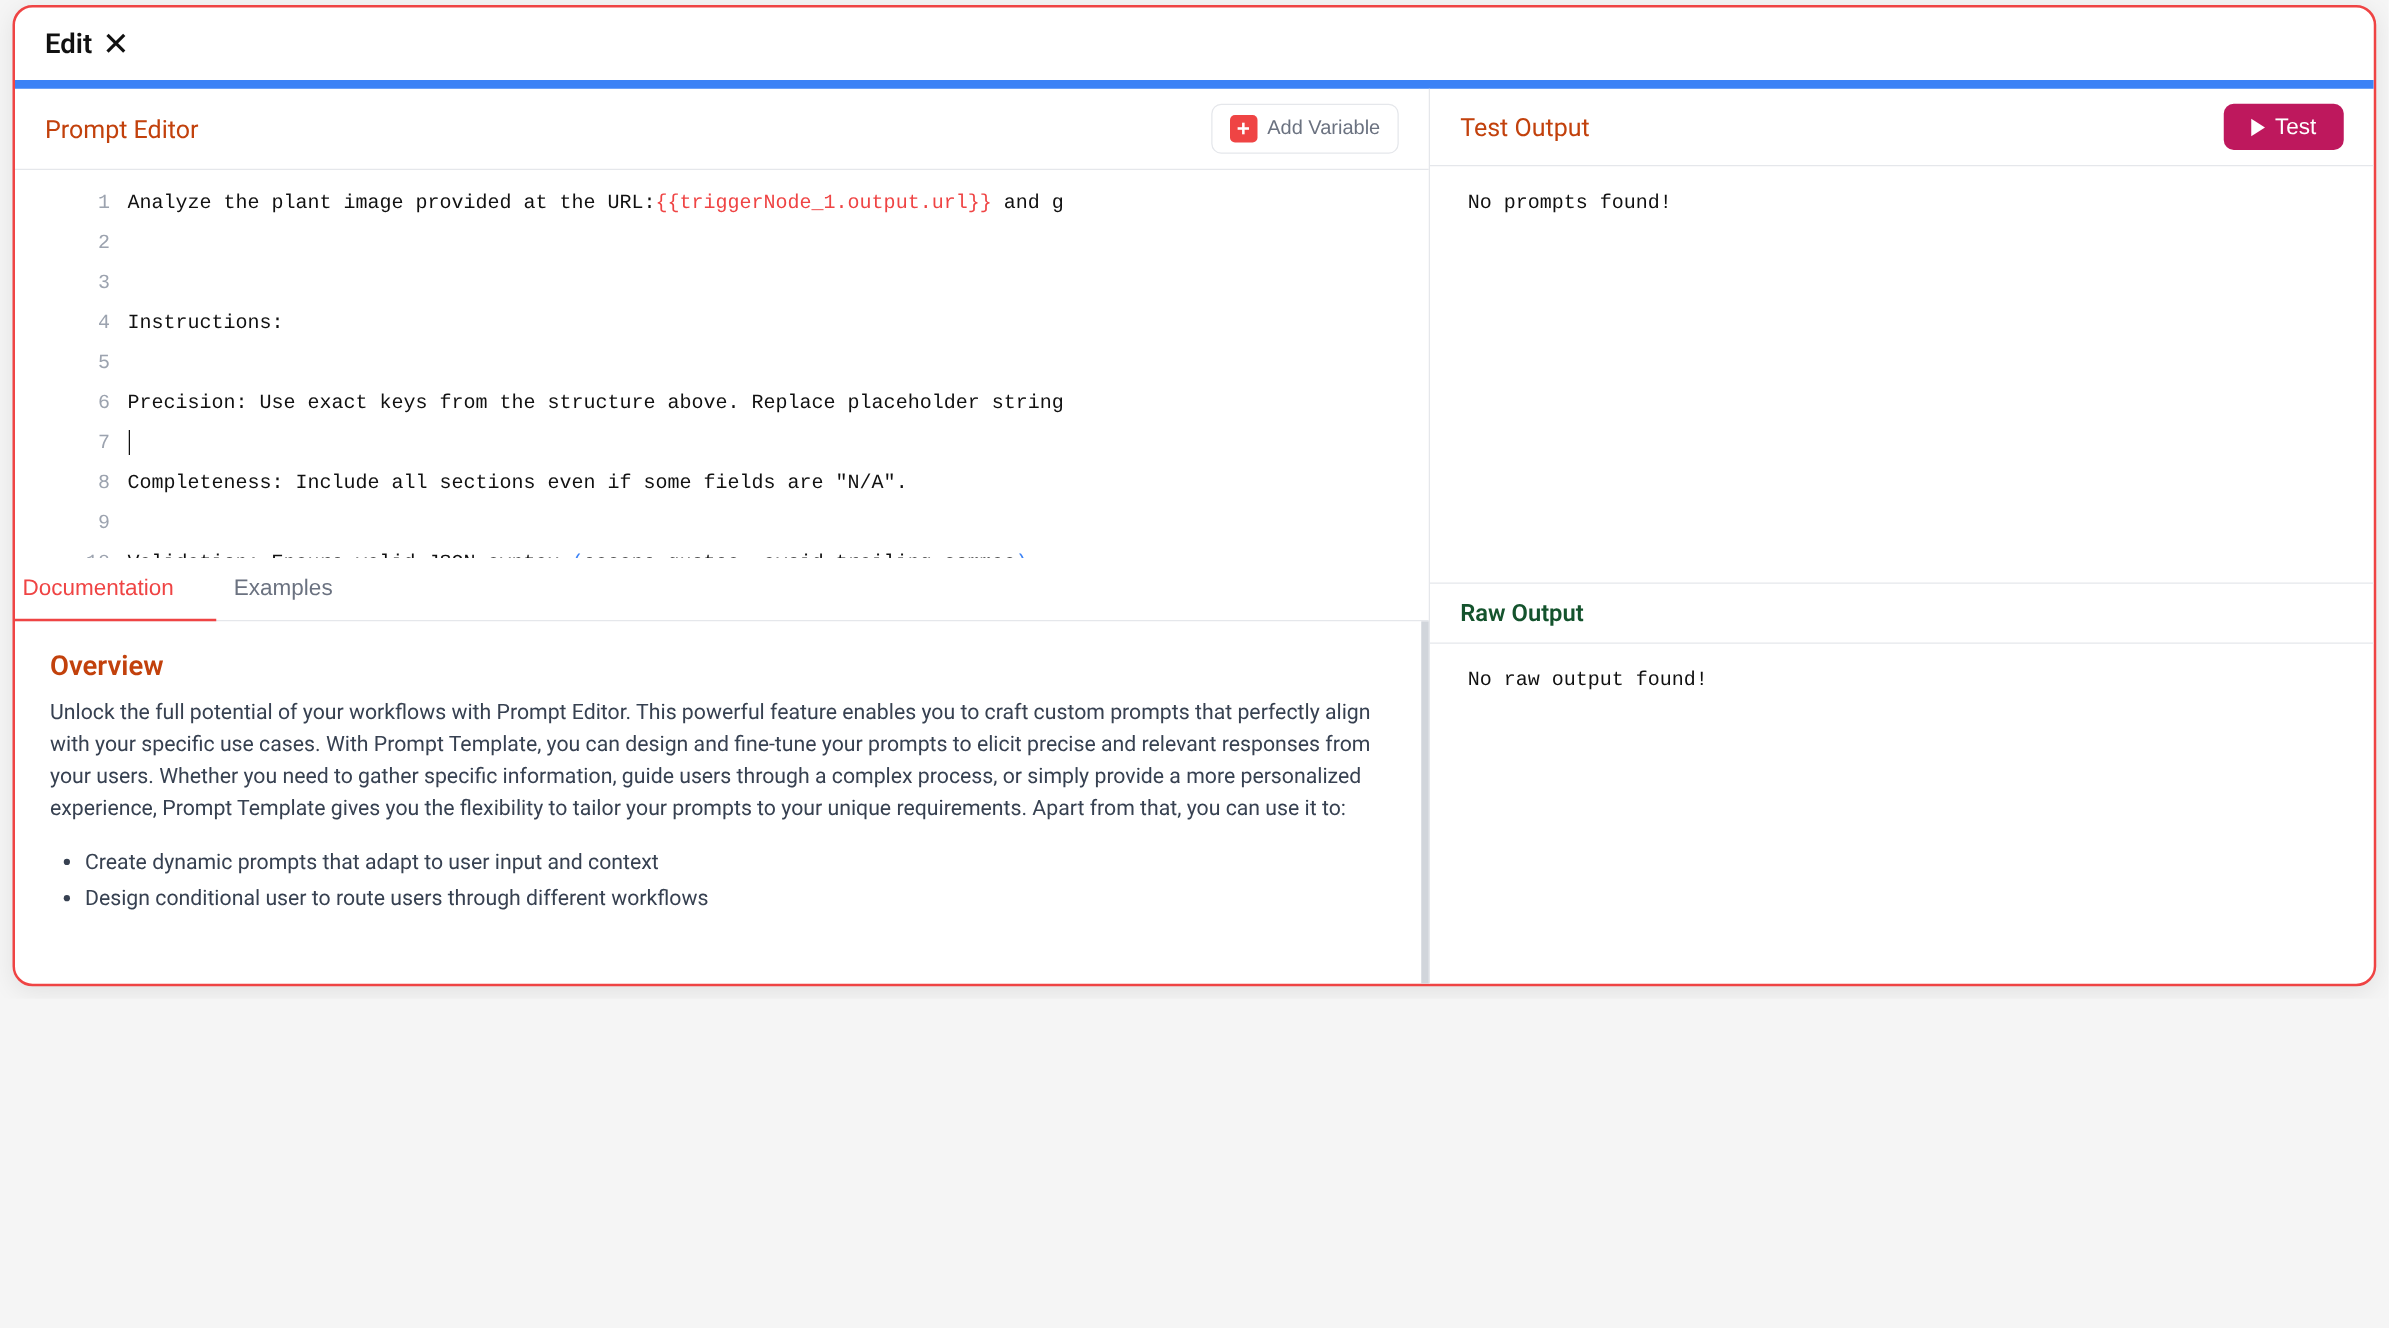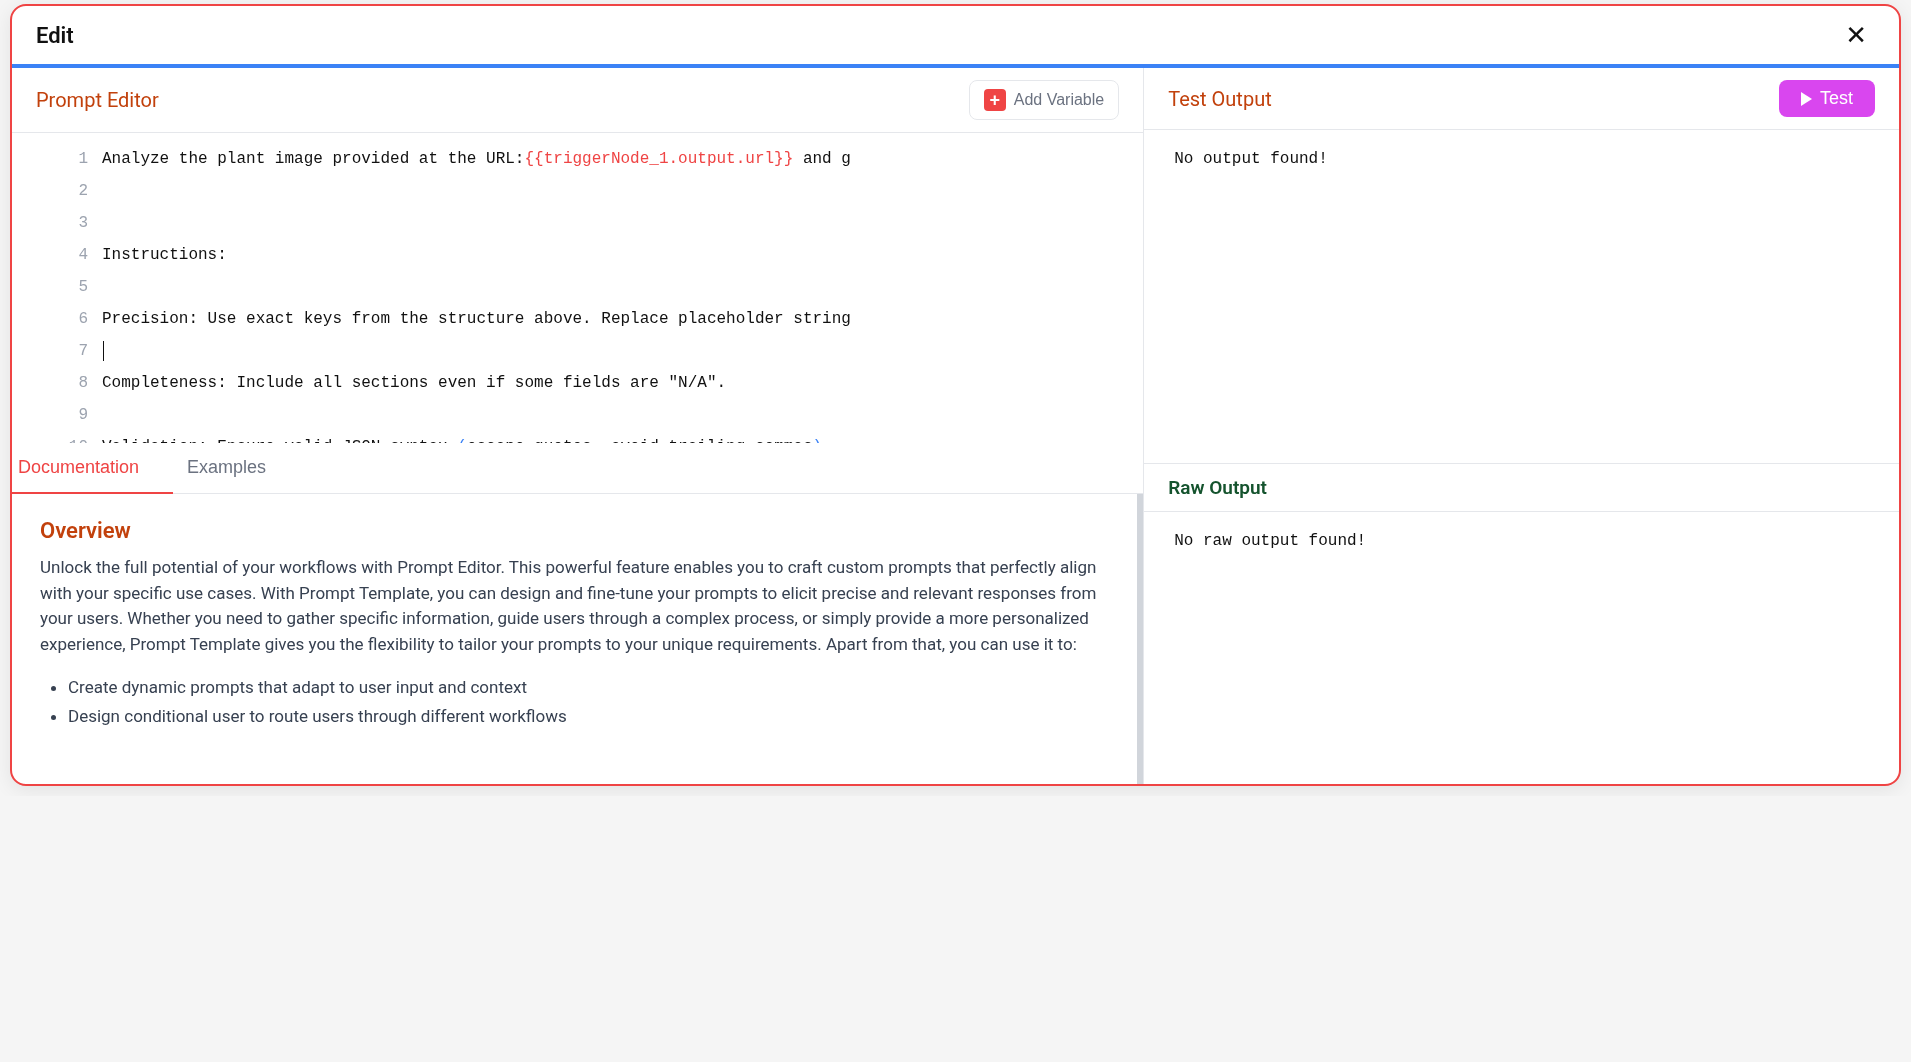--- a/index.html
+++ b/index.html
@@ -15,24 +15,24 @@
     .modal-container {
       background: #fff;
       border: 2px solid #ef4444;
       border-radius: 16px;
       margin: 4px 10px 10px 10px;
       overflow: hidden;
       box-shadow: 0 4px 20px rgba(0,0,0,0.08);
     }
     .modal-header {
       display: flex;
-      justify-content: space-between;
+      justify-content: flex-start;
       align-items: center;
       padding: 12px 24px;
-      border-bottom: 4px solid #3b82f6;
+      border-bottom: 7px solid #3b82f6;
     }
     .modal-header h2 {
       font-size: 22px;
       font-weight: 600;
       color: #111;
     }
     .close-btn {
       background: none;
       border: none;
       font-size: 26px;
@@ -88,21 +88,21 @@
       font-size: 18px;
       line-height: 1;
     }
     .test-btn {
       display: flex;
       align-items: center;
       gap: 8px;
       padding: 8px 22px;
       border: none;
       border-radius: 8px;
-      background: #d946ef;
+      background: #be185d;
       color: #fff;
       cursor: pointer;
       font-size: 18px;
       font-weight: 500;
     }
     .test-btn .play-icon {
       width: 0;
       height: 0;
       border-top: 7px solid transparent;
       border-bottom: 7px solid transparent;
@@ -303,21 +303,21 @@
 
       <div class="right-top">
         <div class="section-header">
           <h3>Test Output</h3>
           <button class="test-btn">
             <span class="play-icon"></span>
             <span>Test</span>
           </button>
         </div>
         <div class="output-body">
-          <span>No output found!</span>
+          <span>No prompts found!</span>
         </div>
       </div>
 
       <div class="right-bottom">
         <div class="raw-section-header">
           <h3>Raw Output</h3>
         </div>
         <div class="output-body">
           <span>No raw output found!</span>
         </div>

